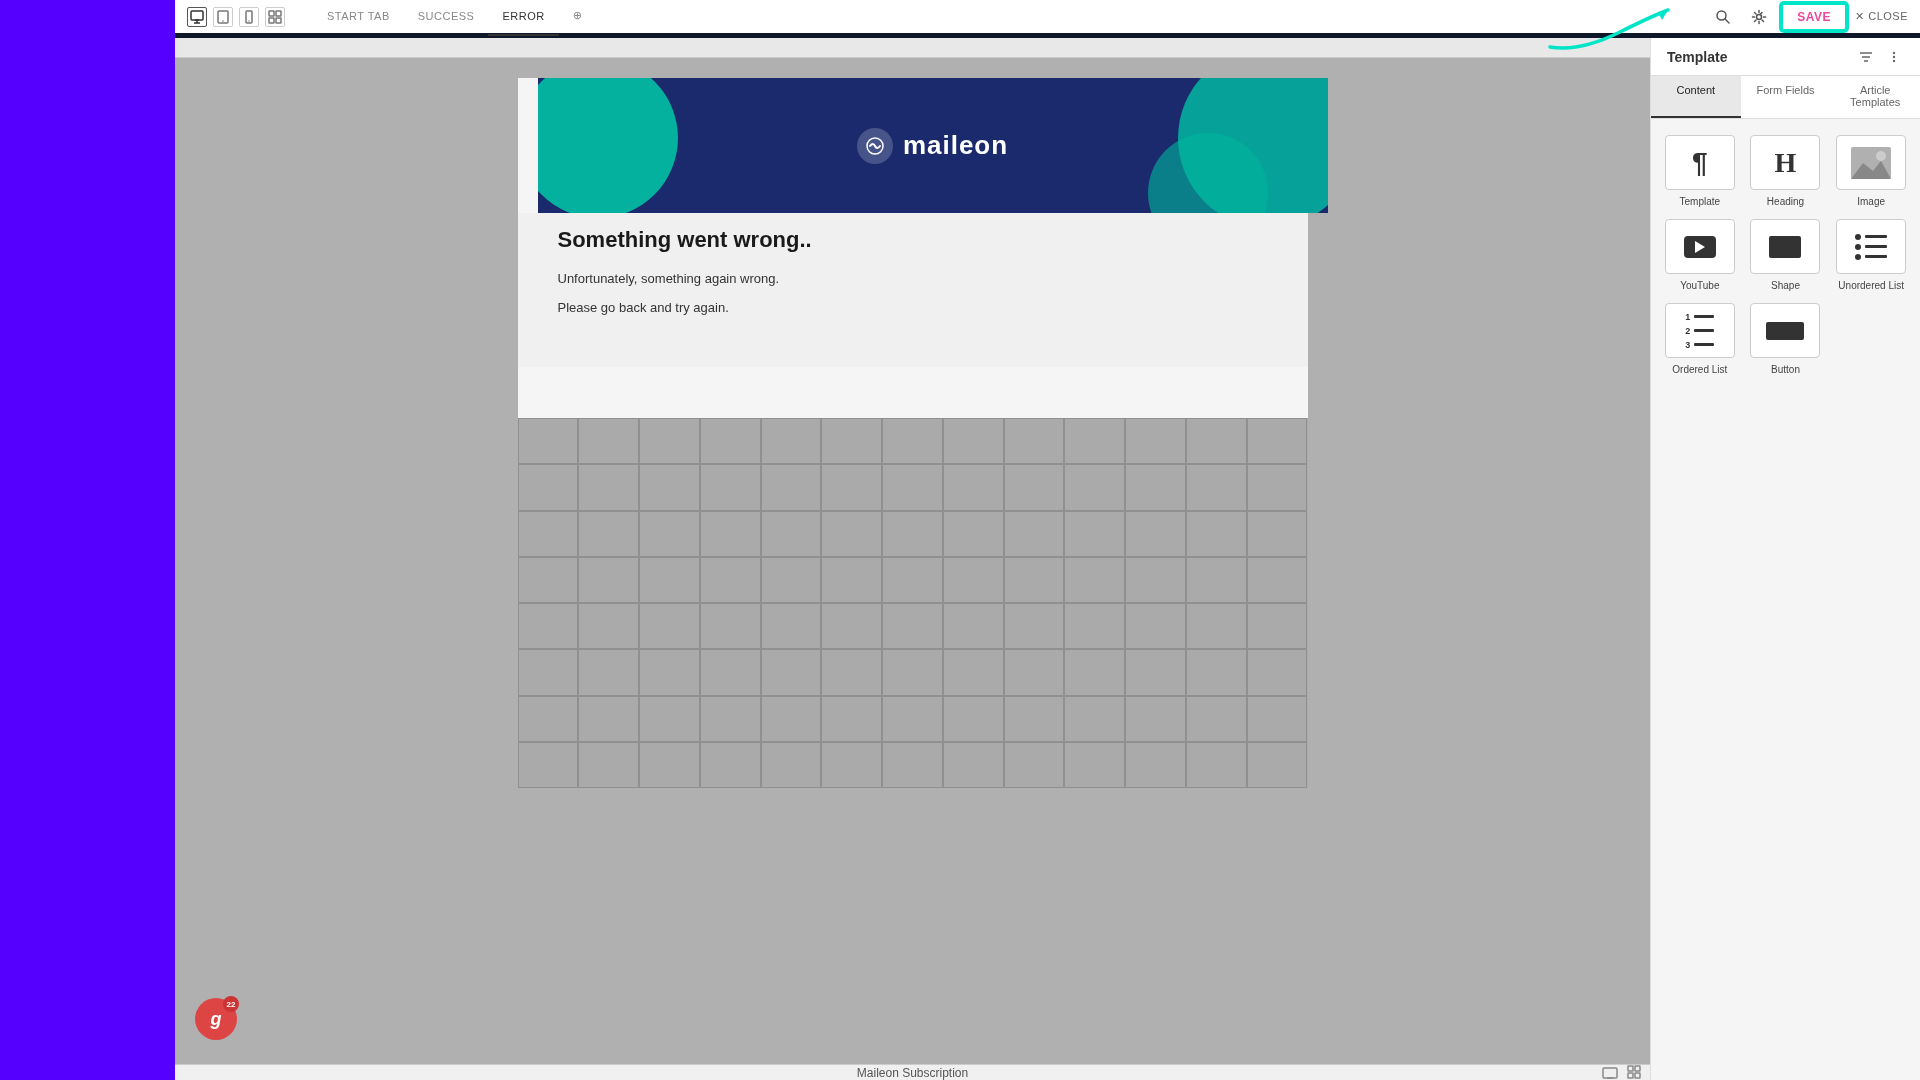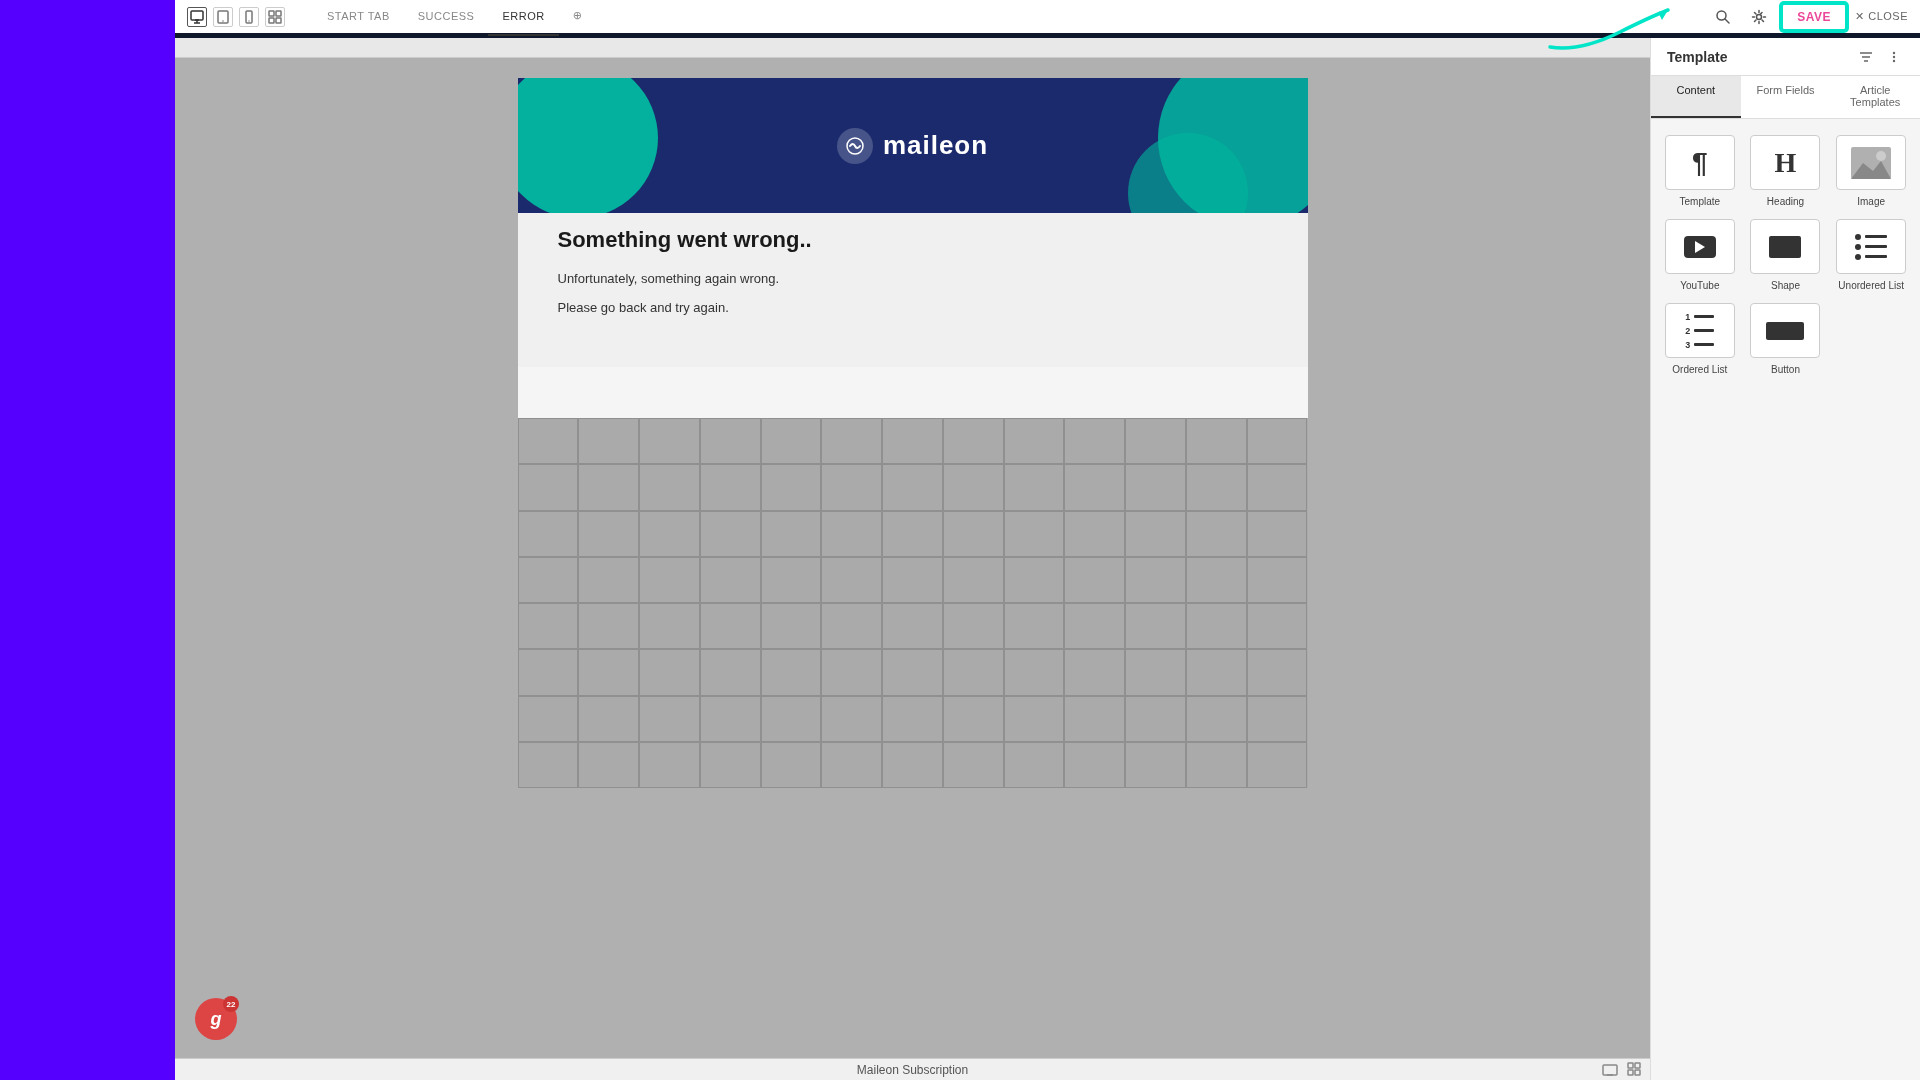--- a/index.html
+++ b/index.html
@@ -180,20 +180,21 @@
     
     .banner {
       width: 100%;
       height: 135px;
       background: #1a2a6c;
       position: relative;
       overflow: hidden;
       display: flex;
       align-items: center;
       justify-content: center;
+      margin-left: 20px;
     }
 
     .banner-teal-left {
       position: absolute;
       left: -20px;
       top: -20px;
       width: 160px;
       height: 160px;
       background: #00c9a7;
       border-radius: 50%;
@@ -761,21 +762,21 @@
                 <div class="grid-cell"></div>
                 <div class="grid-cell"></div>
                 <div class="grid-cell"></div>
                 <div class="grid-cell"></div>
               </div>
           </div>
 
         </div>
       </div>
 
-      <div style="position:absolute; bottom:0; left:0; right:0; height:22px; background:#f0f0f0; border-top:1px solid #ccc; display:flex; align-items:center; justify-content:center;">
+      <div style="position:absolute; bottom:0; left:0; right:0; height:16px; background:#f0f0f0; border-top:1px solid #ccc; display:flex; align-items:center; justify-content:center;">
         <span class="status-text">Maileon Subscription</span>
         <div style="position:absolute; right:8px; display:flex; gap:8px;">
           <svg width="16" height="16" viewBox="0 0 16 16" fill="none">
             <rect x="1" y="3" width="14" height="10" rx="1" stroke="#888" stroke-width="1.5" fill="none"></rect>
             <line x1="5" y1="13" x2="11" y2="13" stroke="#888" stroke-width="1.5"></line>
           </svg>
           <svg width="16" height="16" viewBox="0 0 16 16" fill="none">
             <rect x="2" y="1" width="5" height="5" rx="0.5" stroke="#888" stroke-width="1.5" fill="none"></rect>
             <rect x="9" y="1" width="5" height="5" rx="0.5" stroke="#888" stroke-width="1.5" fill="none"></rect>
             <rect x="2" y="8" width="5" height="5" rx="0.5" stroke="#888" stroke-width="1.5" fill="none"></rect>

